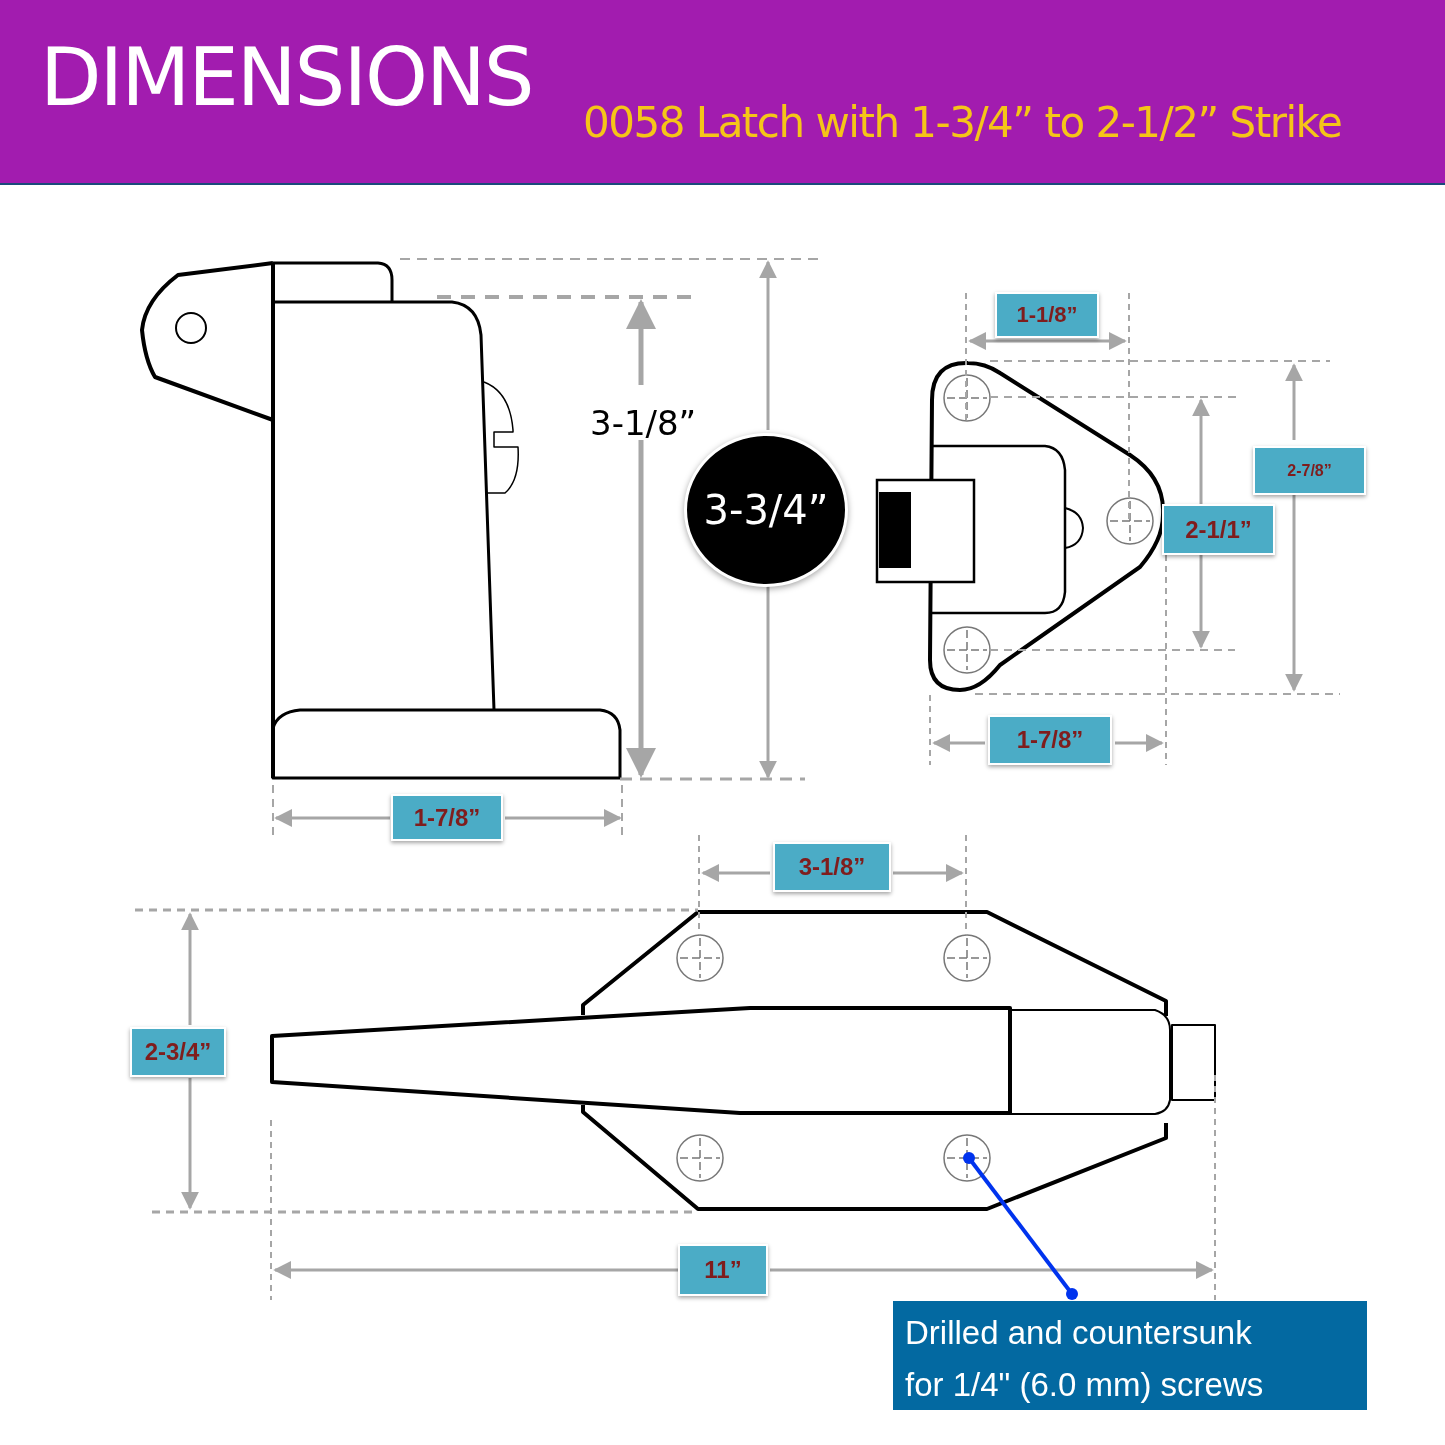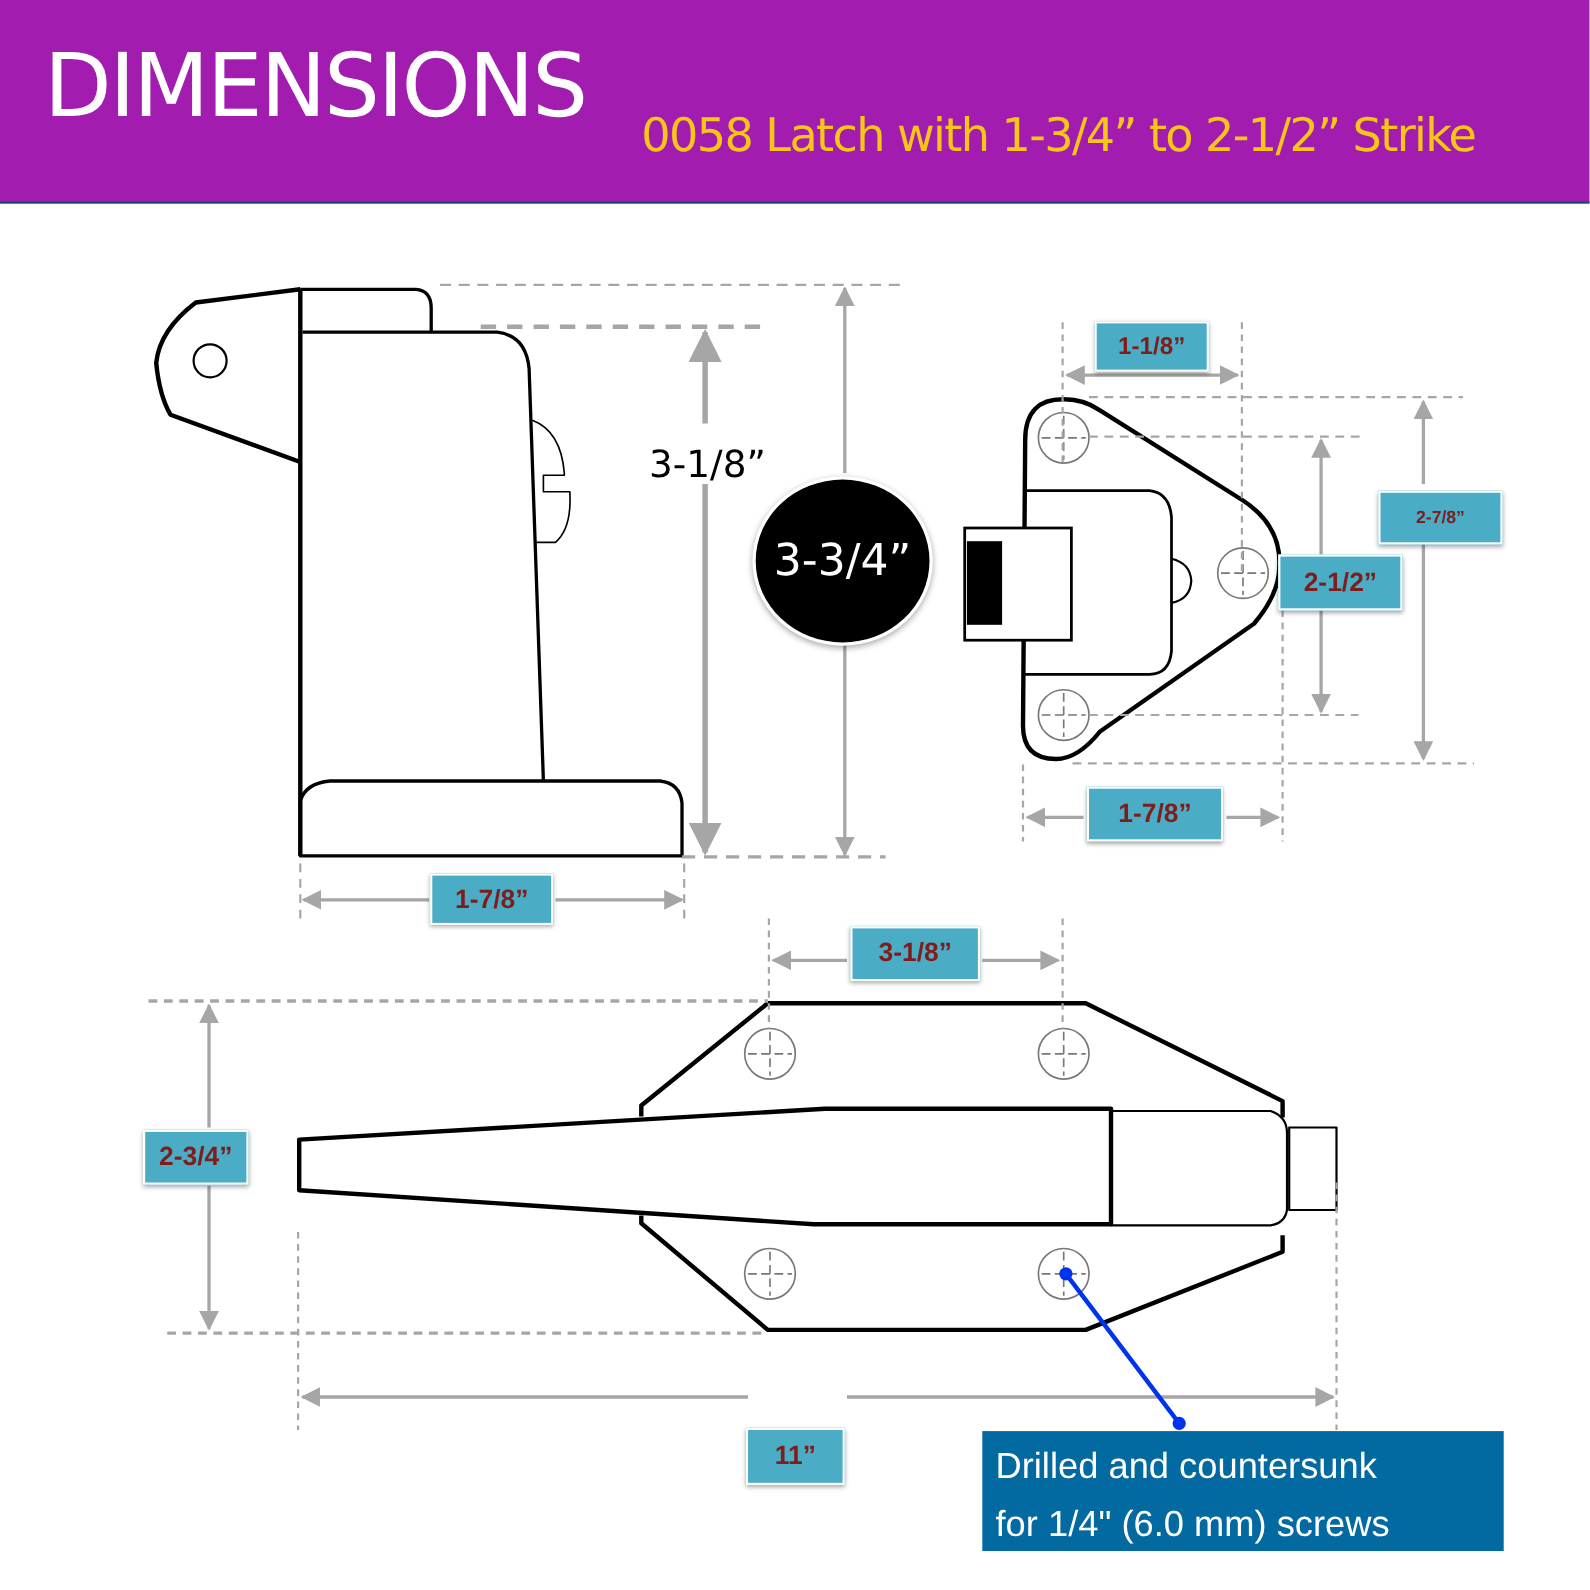--- a/index.html
+++ b/index.html
@@ -137,23 +137,23 @@
     <circle cx="1072" cy="1294" r="6" stroke="none"></circle>
   </g>
 </svg>
 
 <div class="dim-plain" style="left:590px; top:403px;">3-1/8”</div>
 <div class="circle-badge" style="left:684px; top:433px;">3-3/4”</div>
 <div class="badge" style="left:391px; top:794px; width:112px; height:47px; font-size:24px;">1-7/8”</div>
 
 <div class="badge" style="left:995px; top:292px; width:104px; height:46px; font-size:22px;">1-1/8”</div>
 <div class="badge" style="left:1253px; top:446px; width:113px; height:49px; font-size:16px;">2-7/8”</div>
-<div class="badge" style="left:1162px; top:504px; width:113px; height:51px; font-size:24px;">2-1/2”</div>
+<div class="badge" style="left:1162px; top:504px; width:113px; height:51px; font-size:24px;">2-1/1”</div>
 <div class="badge" style="left:988px; top:715px; width:124px; height:50px; font-size:24px;">1-7/8”</div>
 
 <div class="badge" style="left:773px; top:842px; width:118px; height:50px; font-size:24px;">3-1/8”</div>
 <div class="badge" style="left:130px; top:1027px; width:96px; height:50px; font-size:24px;">2-3/4”</div>
-<div class="badge" style="left:678px; top:1298px; width:90px; height:52px; font-size:24px;">11”</div>
+<div class="badge" style="left:678px; top:1244px; width:90px; height:52px; font-size:24px;">11”</div>
 
 <div class="note">
   <div>Drilled and countersunk</div>
   <div>for 1/4" (6.0 mm) screws</div>
 </div>
 
 </body></html>

